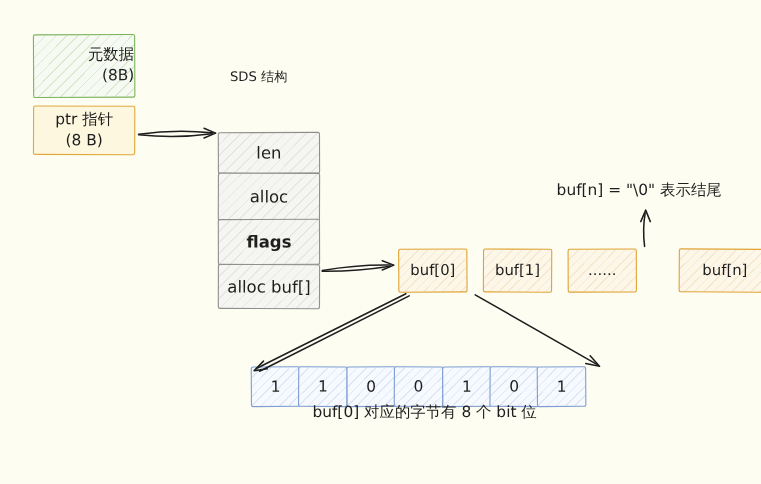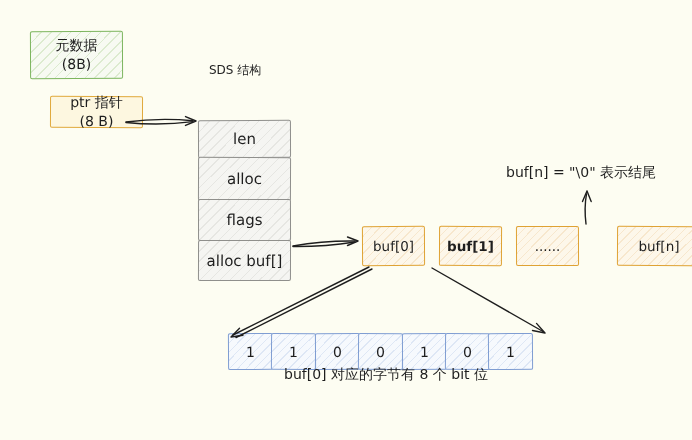--- a/index.html
+++ b/index.html
@@ -31,35 +31,35 @@
     align-items: center;
     justify-content: center;
     text-align: center;
     font-size: 14px;
     line-height: 1.35;
     border-radius: 2px;
     z-index: 2;
   }
   
   .green-box {
-    left: 30px; top: 31px; width: 93px; height: 48px;
+    left: 30px; top: 31px; width: 93px; height: 58px;
     border: 1.6px solid #7cb55e;
     background:
       repeating-linear-gradient(135deg, #dcebcf 0 1px, transparent 1px 7px),
       #f7faf2;
     transform: rotate(-0.25deg);
+    align-items: flex-end;
   }
   
   .ptr-box {
-    left: 30px; top: 96px; width: 93px; height: 32px;
+    left: 30px; top: 96px; width: 93px; height: 45px;
     border: 1.7px solid #e0a93c;
     background: #fdf7e0;
     transform: rotate(0.2deg);
     z-index: 3;
-    margin-left: 20px;
   }
   .sds-title {
     position: absolute;
     left: 209px; top: 62px;
     font-size: 12px;
     z-index: 2;
   }
   .sds-stack {
     position: absolute;
     left: 198px; top: 104px; width: 93px;
@@ -75,21 +75,21 @@
     display: flex;
     align-items: center;
     justify-content: center;
     font-size: 15px;
     background:
       repeating-linear-gradient(135deg, #e6e6e2 0 1px, transparent 1px 7px),
       #f5f5f2;
   }
   .sds-cell:nth-child(1) { height: 38px; margin-top: 0; transform: rotate(-0.2deg); }
   .sds-cell:nth-child(2) { height: 44px; transform: rotate(0.2deg); }
-  .sds-cell:nth-child(3) { height: 42px; transform: rotate(-0.15deg); }
+  .sds-cell:nth-child(3) { height: 42px; transform: rotate(-0.15deg); font-weight: bold; }
   .sds-cell:nth-child(4) { height: 41px; transform: rotate(0.15deg); }
   .buf-row {
     position: absolute;
     left: 362px; top: 226px;
     display: flex;
     gap: 14px;
     z-index: 2;
   }
   .buf-cell {
     box-sizing: border-box;
@@ -98,21 +98,21 @@
     border-radius: 2px;
     display: flex;
     align-items: center;
     justify-content: center;
     font-size: 13.5px;
     background:
       repeating-linear-gradient(135deg, #f7e7cd 0 1px, transparent 1px 6px),
       #fdf7ea;
   }
   .buf-cell:nth-child(1) { transform: rotate(-0.3deg); }
-  .buf-cell:nth-child(2) { transform: rotate(0.25deg); font-weight: bold; }
+  .buf-cell:nth-child(2) { transform: rotate(0.25deg); }
   .buf-cell:nth-child(3) { transform: rotate(-0.2deg); }
   .buf-cell:nth-child(4) { width: 84px; transform: rotate(0.3deg); margin-left: 24px; }
   .annotation {
     position: absolute;
     left: 506px; top: 164px;
     font-size: 14px;
     white-space: nowrap;
     z-index: 2;
   }
   .bit-row {

